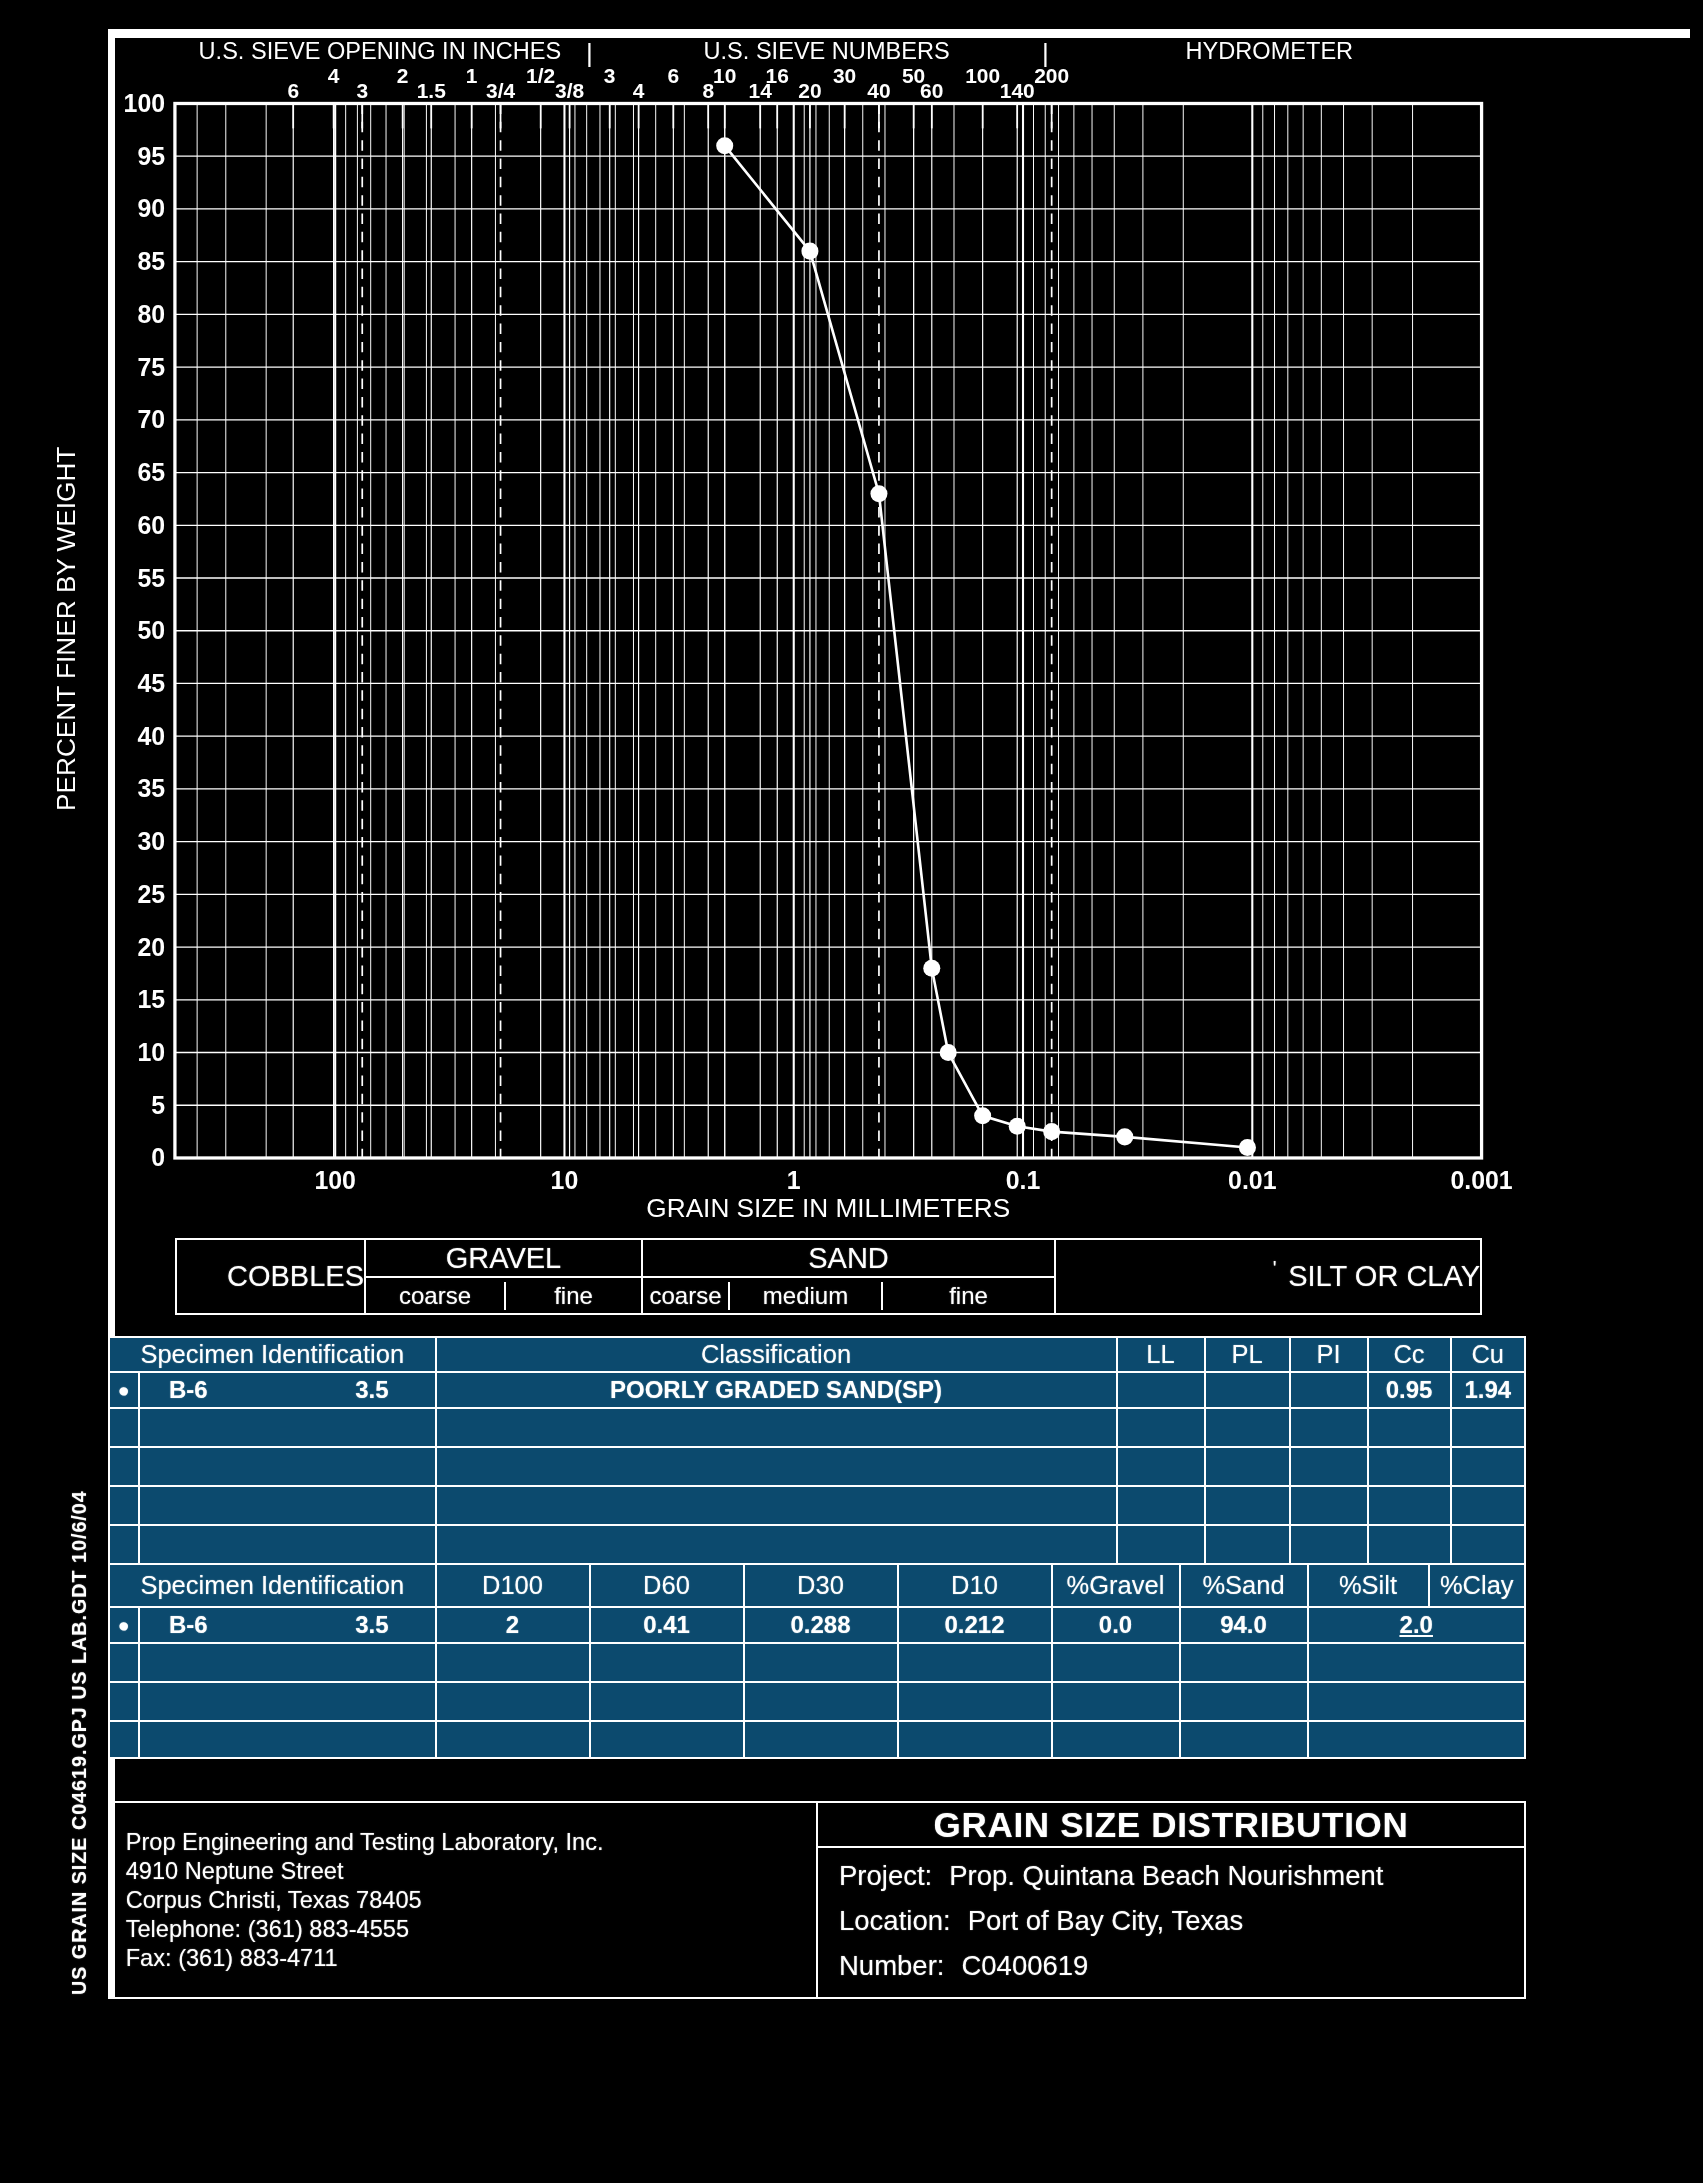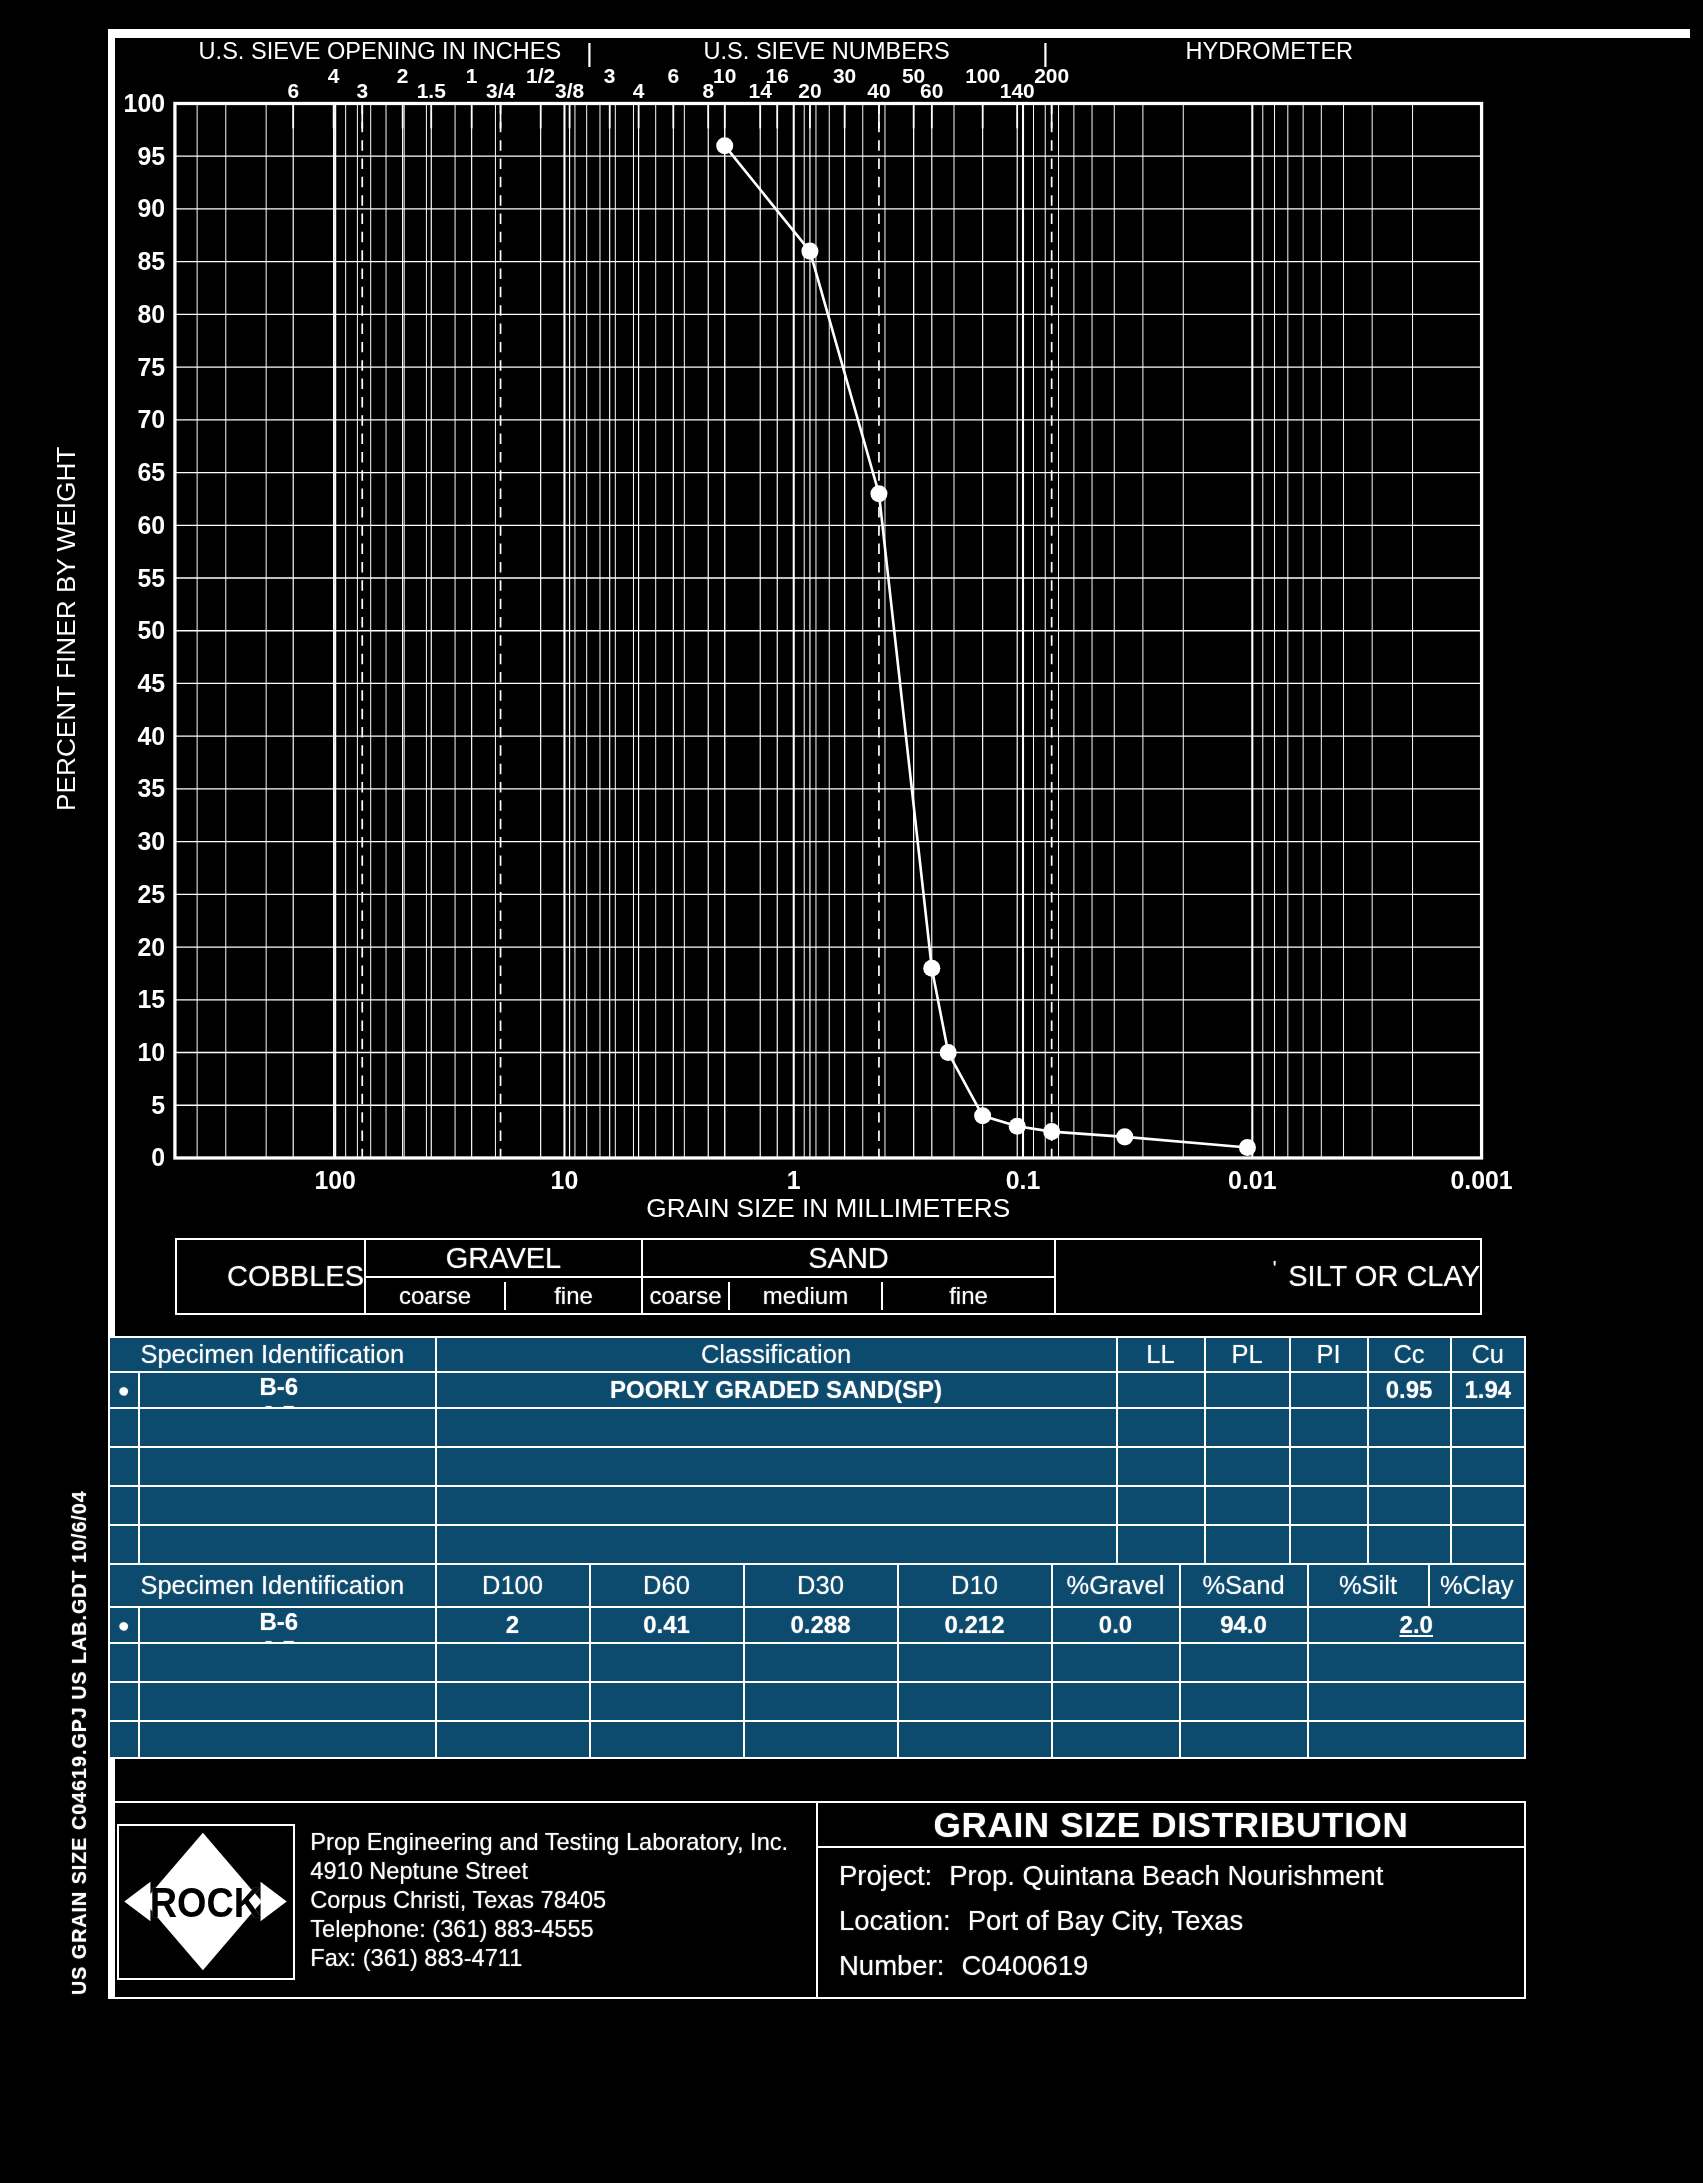--- a/index.html
+++ b/index.html
@@ -31,21 +31,21 @@
   
   .tbl{position:absolute;display:grid;border:2.6px solid #fff;background:#0c4a6e;}
   .tbl>div{border-left:2px solid #fff;border-top:2px solid #fff;display:flex;
            align-items:center;justify-content:center;overflow:hidden;}
   .tbl>div.nl{border-left:none;}
   .tbl>div.nt{border-top:none;}
   .tbl .sp2{grid-column:1/3;}
   .tbl .sp2c{grid-column:span 2;text-decoration:underline;}
   .hdr{font-size:25.5px;}
   .val{font-size:24px;font-weight:bold;}
-  .idcell{justify-content:space-between !important;padding:0 46px 0 29.5px;flex-direction:column;}
+  .idcell{justify-content:space-between !important;padding:0 46px 0 29.5px;}
   .bullet{font-size:19.7px;}
   #table1{left:108px;top:1336px;width:1418px;
           grid-template-columns:27.5px 297px 681px 88px 85px 78px 83px auto;
           grid-template-rows:33px 36px 39px 39px 39px 39px;}
   #table2{left:108px;top:1563px;width:1418px;
           grid-template-columns:27.5px 297px 154px 154px 154px 154px 128px 128px 121px auto;
           grid-template-rows:41px 36px 39px 39px 37px;}
   
   .footer{position:absolute;left:108px;top:1801px;width:1418px;height:198px;
           border:2.6px solid #fff;display:flex;}
@@ -389,28 +389,20 @@
       <div></div>
       <div></div>
       <div></div>
       <div></div>
       <div></div>
       <div class="sp2c"></div>
   </div>
 
   <div class="footer txt">
     <div class="f-left">
-      <div class="logo-box">
-        <svg width="173" height="151" viewBox="0 0 264 230">
-          <polygon points="128,10 218,115 128,220 38,115" fill="#fff"></polygon>
-          <polygon points="8,115 48,85 48,145" fill="#fff"></polygon>
-          <polygon points="256,115 216,85 216,145" fill="#fff"></polygon>
-          <text x="132" y="138" text-anchor="middle" font-size="66" font-weight="bold" fill="#000" textLength="170" lengthAdjust="spacingAndGlyphs" style="font-family:'Liberation Sans',sans-serif">ROCK</text>
-        </svg>
-      </div>
       <div class="f-info">
         <span>Prop Engineering and Testing Laboratory, Inc.</span>
         <span>4910 Neptune Street</span>
         <span>Corpus Christi, Texas  78405</span>
         <span>Telephone:  (361) 883-4555</span>
         <span>Fax:  (361) 883-4711</span>
       </div>
     </div>
     <div class="f-right">
       <div class="f-title">GRAIN SIZE DISTRIBUTION</div>

